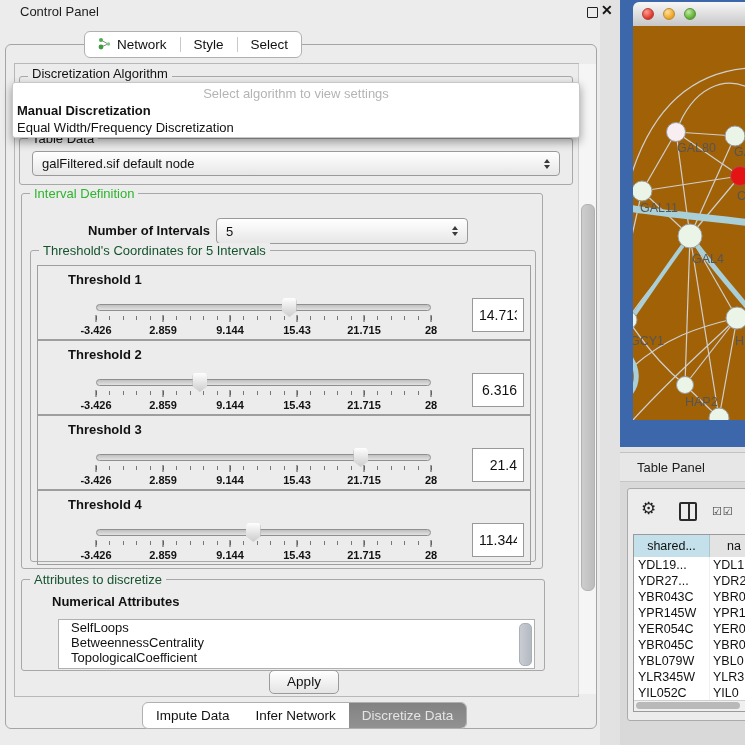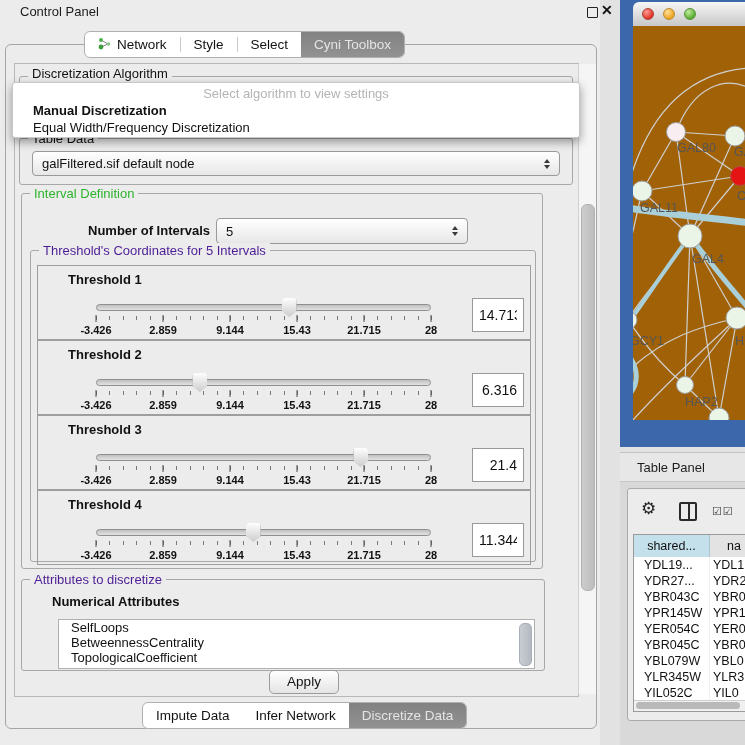--- a/index.html
+++ b/index.html
@@ -30,36 +30,36 @@
   
   #scrollpane{left:14px;top:63px;width:563px;height:632px;border:1px solid #b8b8b8;background:#ececec}
   #vscroll{left:578px;top:64px;width:17px;height:630px;background:#f5f5f5;border-left:1px solid #d0d0d0}
   #vscroll .thumb{position:absolute;left:2px;top:140px;width:12px;height:385px;border-radius:6px;
                   background:linear-gradient(to right,#cdcdcd,#bdbdbd);border:1px solid #b2b2b2}
 
   .groupbox{position:absolute;border:1px solid #a8a8a8;border-radius:3px}
   .gb-label{position:absolute;top:-8px;left:8px;background:#ececec;padding:0 4px;font-size:13px;
             line-height:15px;white-space:nowrap}
   .lbl-green{color:#2db52d}
-  .lbl-blue{color:#4c1d95}
+  .lbl-blue{color:#14532d}
 
   .combo{position:absolute;background:linear-gradient(#ffffff,#e7e7e7);border:1px solid #9a9a9a;
          border-radius:4px;display:flex;align-items:center;font-size:13px;box-sizing:border-box}
   .combo .val{padding-left:9px;flex:1;overflow:hidden;white-space:nowrap}
   .combo .stepper{width:20px;display:flex;flex-direction:column;align-items:center;gap:2px;padding-right:2px}
   .stepper i{width:0;height:0;border-left:3.5px solid transparent;border-right:3.5px solid transparent;display:block}
   .stepper .up{border-bottom:4px solid #3a3a3a}
   .stepper .down{border-top:4px solid #3a3a3a}
   .combo.focusring{border:1px solid #5b97d6;box-shadow:0 0 5px 2px rgba(96,156,222,.85)}
 
   
   #algo-popup{left:12px;top:82px;width:566px;height:54px;background:#fff;border:1px solid #c8c8c8;
               border-radius:3px;box-shadow:0 4px 10px rgba(0,0,0,.38);z-index:60;font-size:13px}
   #algo-hint{text-align:center;color:#b4b4b4;padding-top:3px;height:16px}
-  .algo-opt{height:17px;line-height:17px;padding-left:20px}
+  .algo-opt{height:17px;line-height:17px;padding-left:4px}
   .algo-opt.sel{font-weight:bold}
 
   
   .threshold-panel{position:absolute;left:6px;width:492px;height:73px;border:1px solid #9e9e9e}
   .t-label{position:absolute;left:30px;top:6px;font-weight:bold;font-size:13px}
   .slider-zone{position:absolute;left:58px;top:0;width:335px;height:73px}
   .slider-track{position:absolute;left:0;top:38px;width:335px;height:7px;border-radius:4px;
                 background:linear-gradient(#c0c0c0,#e2e2e2);border:1px solid #8f8f8f;box-sizing:border-box}
   .slider-thumb{position:absolute;top:32px;width:15px;height:19px;transform:translateX(-50%);
                 background:linear-gradient(#fefefe,#cccccc);
@@ -104,21 +104,21 @@
   #col-icon i{position:absolute;left:50%;top:0;width:2px;height:100%;background:#2a2a2a}
   #check-icons{position:absolute;left:84px;top:16px;font-size:11px;color:#333;letter-spacing:1px}
   #tp-table{position:absolute;left:5px;top:45px;width:113px;height:176px;border:1px solid #9a9a9a;
             background:#fff;overflow:hidden;box-sizing:content-box}
   .th-row{display:flex;height:22px;font-size:12.5px}
   .th-cell{box-sizing:border-box;display:flex;align-items:center}
   .th-c1{width:76px;background:#c4e0eb;border-right:1px solid #a9c6d2;justify-content:center}
   .th-c2{flex:1;background:#e3e3e3;padding-left:17px}
   .tbl-body{height:143px;overflow:hidden}
   .t-row{display:flex;height:16px;font-size:12.5px;line-height:16px}
-  .t-c1{width:76px;padding-left:10px;box-sizing:border-box;border-right:1px solid #f0f0f0;white-space:nowrap;overflow:hidden}
+  .t-c1{width:76px;padding-left:4px;box-sizing:border-box;border-right:1px solid #f0f0f0;white-space:nowrap;overflow:hidden}
   .t-c2{flex:1;padding-left:3px;white-space:nowrap;overflow:hidden}
   #tp-hscroll{position:absolute;left:0;bottom:0;width:113px;height:11px;background:#f0f0f0;border-top:1px solid #cfcfcf;box-sizing:border-box}
   #tp-hscroll .thumb{position:absolute;left:2px;top:1px;width:104px;height:7px;border-radius:4px;background:#b9b9b9}
 
   svg text{font-family:"Liberation Sans",sans-serif}
 </style>
 </head>
 <body>
 
 <div class="abs" id="control-panel">
@@ -144,23 +144,20 @@
       </span>
       <span>Network</span>
     </div>
     <div class="tabsep"></div>
     <div class="tab">
         <span>Style</span>
       </div>
     <div class="tabsep"></div>
     <div class="tab">
         <span>Select</span>
-      </div>
-    <div class="tab sel">
-        <span>Cyni Toolbox</span>
       </div>
   </div>
 
   <div class="abs" id="scrollpane">
 
     <div class="groupbox" id="grp-algo" style="left:4px;top:12px;width:552px;height:53px">
       <span class="gb-label" style="top:-11px">Discretization Algorithm</span>
       <div class="combo focusring" style="left:10px;top:16px;width:532px;height:26px">
         <span class="val"></span>
         <span class="stepper">

